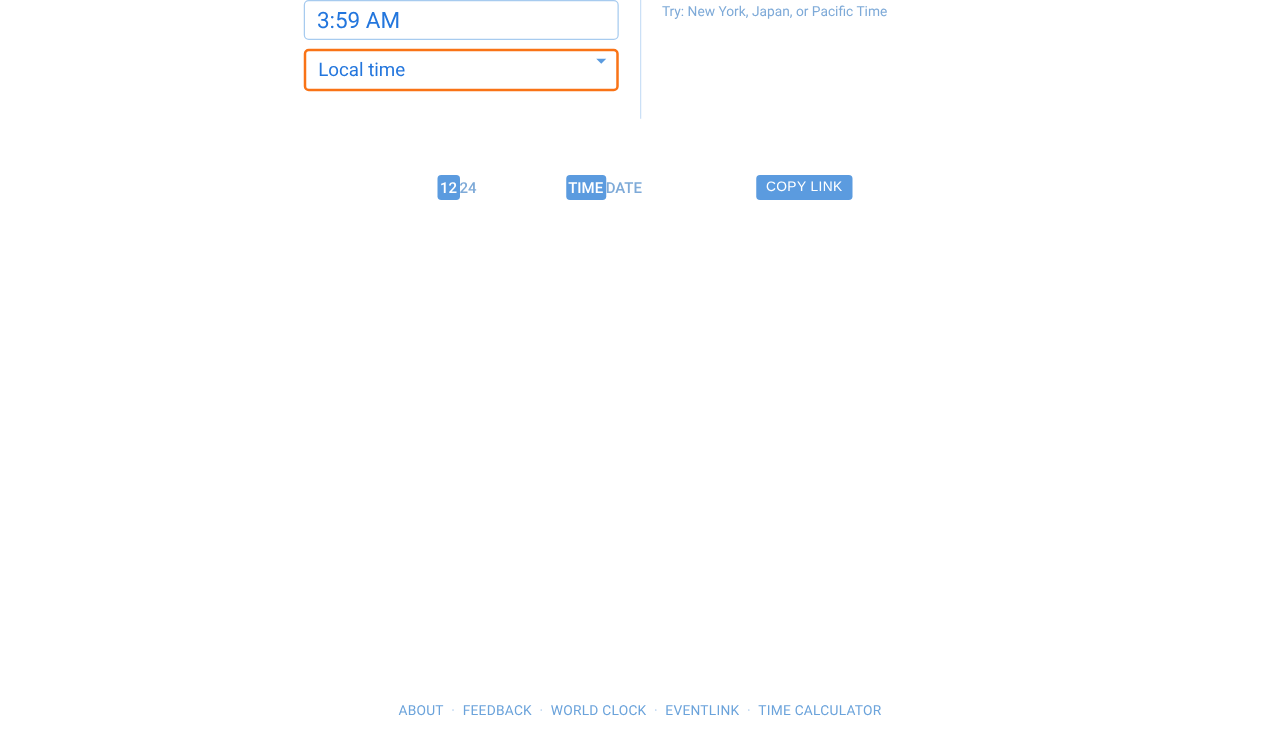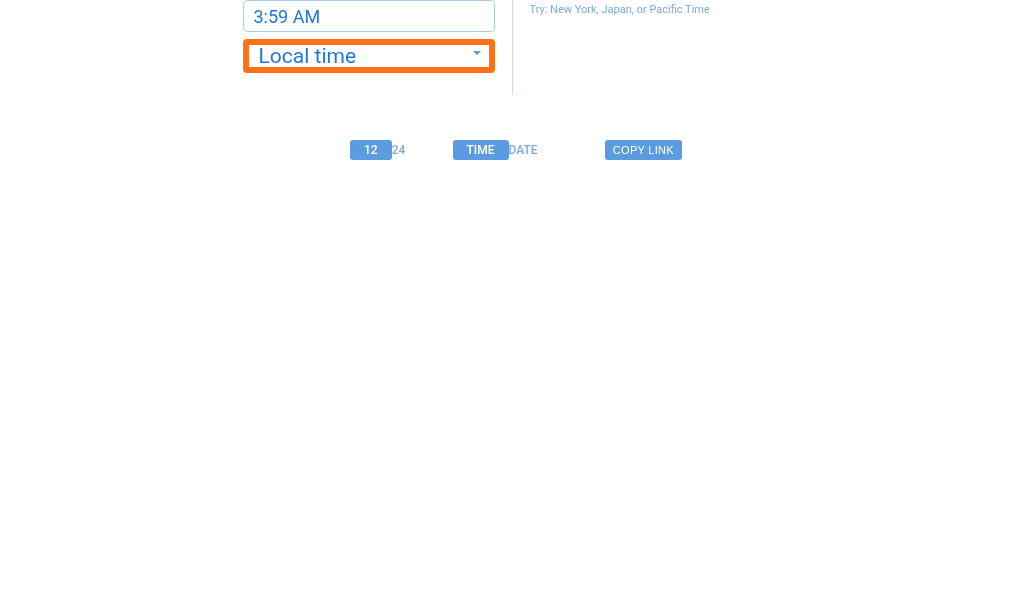--- a/index.html
+++ b/index.html
@@ -61,24 +61,24 @@
       color: #2376dd;
       outline: none;
       font-family: inherit;
     }
     .time-input::placeholder {
       color: #2376dd;
     }
     .zone-select {
       width: 100%;
       height: 34px;
-      border: 6px solid #f97316;
+      border: 2px solid #f97316;
       border-radius: 4px;
       padding: 0 10px;
-      font-size: 21px;
+      font-size: 15px;
       color: #2376dd;
       background: #fff;
       display: flex;
       align-items: center;
       justify-content: space-between;
       cursor: pointer;
       position: relative;
     }
     .zone-select .caret {
       position: absolute;
@@ -109,21 +109,21 @@
     }
     .toggle-group {
       display: flex;
       align-items: center;
     }
     .toggle-pill {
       background: #5b9bdf;
       color: #fff;
       font-size: 12px;
       font-weight: 500;
-      padding: 3px 14px;
+      padding: 3px 2px;
       border-radius: 3px;
       cursor: pointer;
     }
     .toggle-off {
       color: #7eaad8;
       font-size: 12px;
       font-weight: 500;
       padding: 3px 0;
       cursor: pointer;
     }
@@ -189,13 +189,16 @@
       <span class="toggle-pill">12</span>
         <span class="toggle-off">24</span>
     </div>
     <div class="toggle-group controls-center">
       <span class="toggle-pill">TIME</span>
         <span class="toggle-off">DATE</span>
     </div>
     <button class="copy-link-btn">COPY LINK</button>
   </div>
 
+  <div class="footer">
+    <a>ABOUT</a><span class="sep">·</span><a>FEEDBACK</a><span class="sep">·</span><a>WORLD CLOCK</a><span class="sep">·</span><a>EVENTLINK</a><span class="sep">·</span><a>TIME CALCULATOR</a>
+  </div>
 </div>
 
 </body></html>

